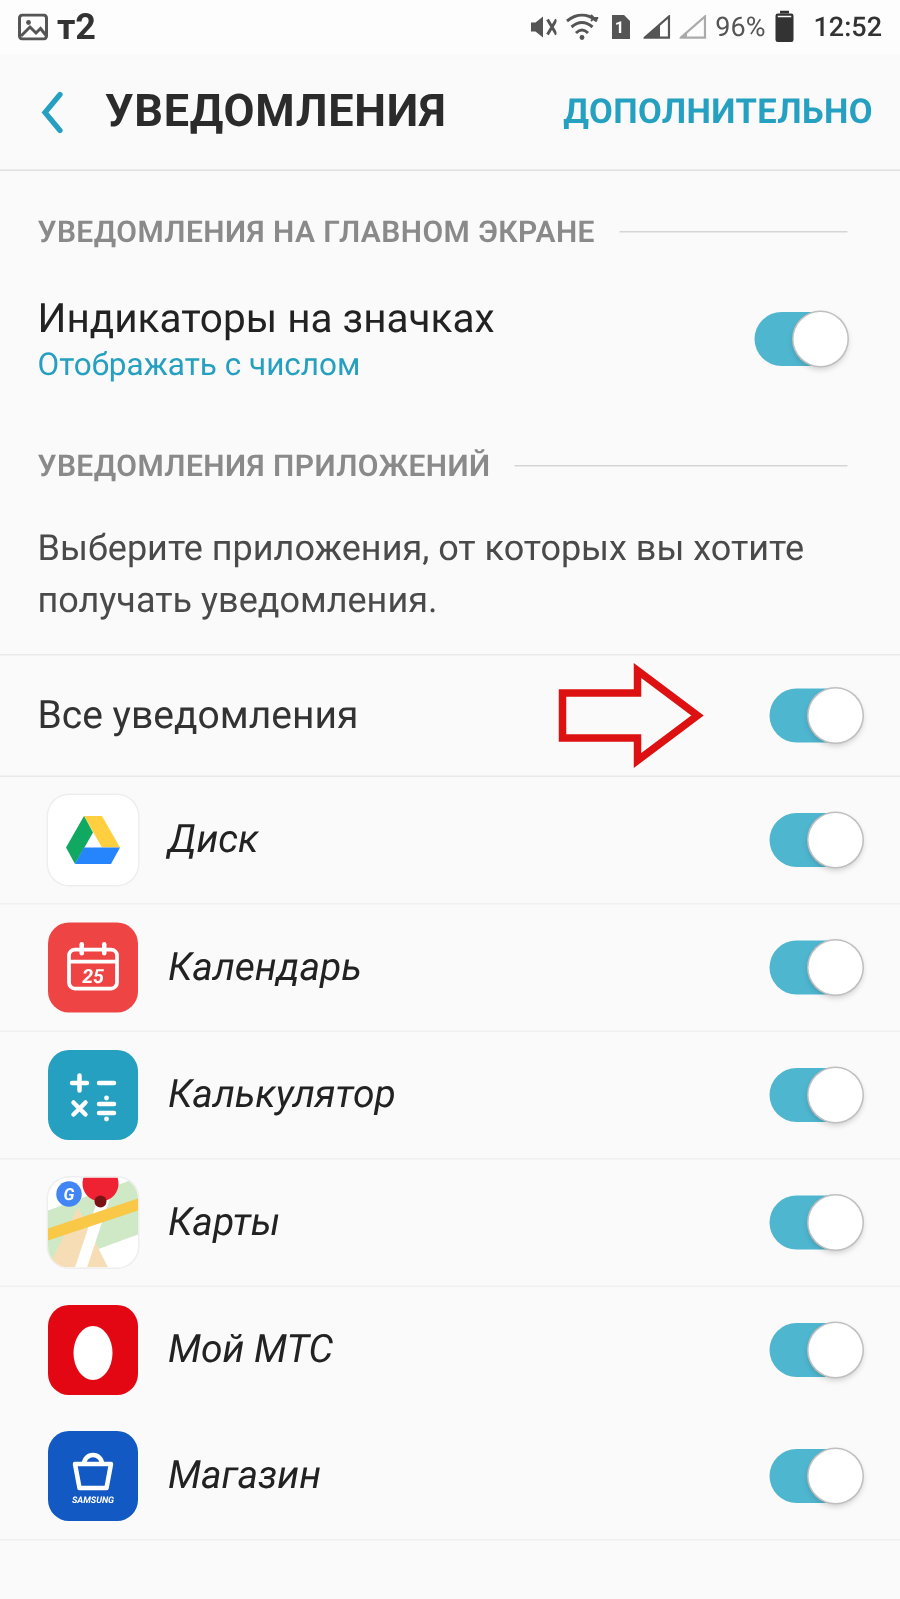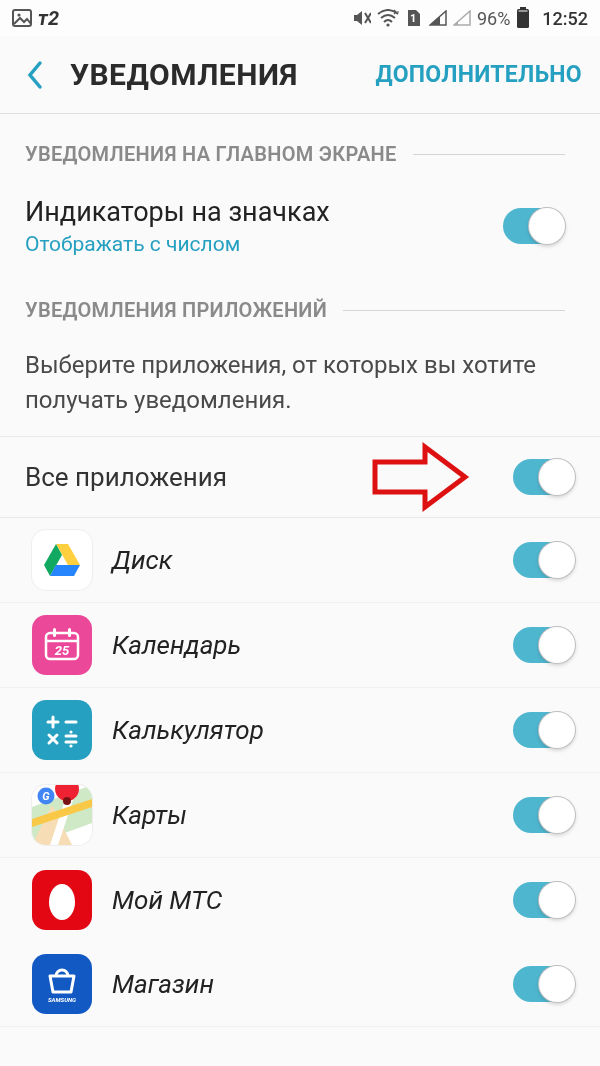--- a/index.html
+++ b/index.html
@@ -50,21 +50,21 @@
 
 <div class="statusbar">
   <div class="sb-left">
     <span class="sb-icon">
       <svg width="20" height="18" viewBox="0 0 20 18">
           <rect x="1" y="1" width="18" height="16" rx="2" fill="none" stroke="#555" stroke-width="2"></rect>
           <circle cx="7" cy="6" r="1.6" fill="#555"></circle>
           <path d="M2 15 L8 9 L12 13 L15 10 L19 15" fill="none" stroke="#555" stroke-width="2"></path>
         </svg>
     </span>
-    <span style="font-weight:700; color:#333; font-size:20px;font-style:italic;">т2</span>
+    <span style="font-weight:700; color:#333; font-size:24px;">т2</span>
   </div>
   <div class="sb-right">
     <span class="sb-icon">
       <svg width="20" height="20" viewBox="0 0 20 20">
           <path d="M3 7h3l5-4v14l-5-4H3z" fill="#555"></path>
           <path d="M14 5 L20 15 M20 5 L14 15" stroke="#555" stroke-width="2"></path>
         </svg>
     </span>
     <span class="sb-icon">
       <svg width="22" height="18" viewBox="0 0 22 18">
@@ -134,21 +134,21 @@
 <div class="section" style="padding-top:20px;">
   <div class="section-header">
     <span>УВЕДОМЛЕНИЯ ПРИЛОЖЕНИЙ</span>
       <div class="line"></div>
   </div>
 </div>
 <div class="desc-text">Выберите приложения, от которых вы хотите получать уведомления.</div>
 
 <div class="list">
   <div class="allapps">
-    <span class="label">Все приложения</span>
+    <span class="label">Все уведомления</span>
     <div class="switch">
         <div class="knob"></div>
       </div>
 
     <svg class="annotation-arrow" width="100" height="70" viewBox="0 0 100 70">
       <path d="M5 20 H55 V5 L95 35 L55 65 V50 H5 Z" fill="none" stroke="#d11" stroke-width="5" stroke-linejoin="miter"></path>
     </svg>
   </div>
 
   <div class="app-row">
@@ -159,21 +159,21 @@
           <path d="M8 34 L32 34 L38 23 L14 23 Z" fill="#2684fc"></path>
         </svg>
     </div>
     <span class="app-name">Диск</span>
     <div class="switch">
         <div class="knob"></div>
       </div>
   </div>
 
   <div class="app-row">
-    <div class="app-icon" style="background:#ec4899;">
+    <div class="app-icon" style="background:#ef4444;">
       <svg width="44" height="44" viewBox="0 0 44 44">
         <rect x="6" y="10" width="32" height="26" rx="4" fill="none" stroke="#fff" stroke-width="2.5"></rect>
         <path d="M6 18 H38" stroke="#fff" stroke-width="2.5"></path>
         <rect x="13" y="5" width="3" height="9" rx="1.5" fill="#fff"></rect>
         <rect x="28" y="5" width="3" height="9" rx="1.5" fill="#fff"></rect>
         <text x="22" y="32" text-anchor="middle" font-size="13" font-weight="700" fill="#fff">25</text>
       </svg>
     </div>
     <span class="app-name">Календарь</span>
     <div class="switch">

